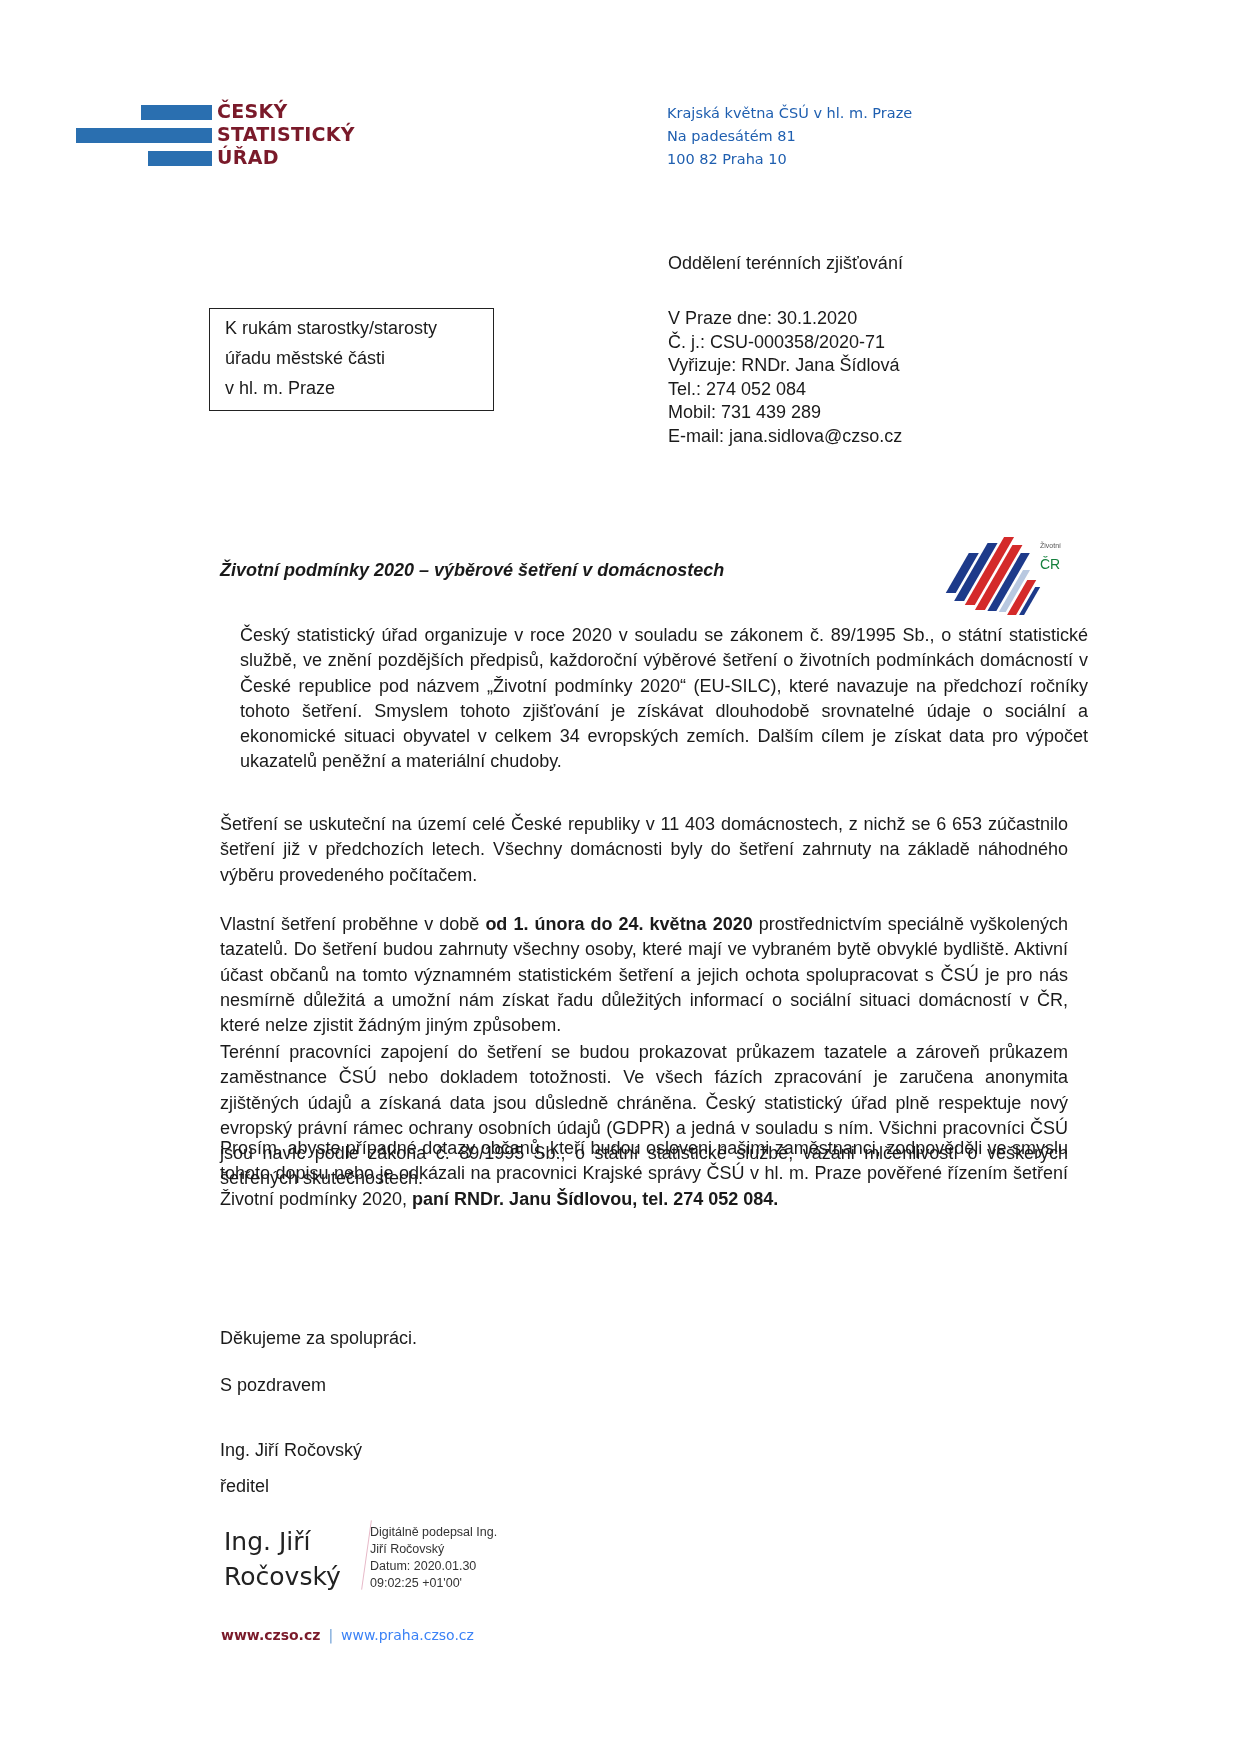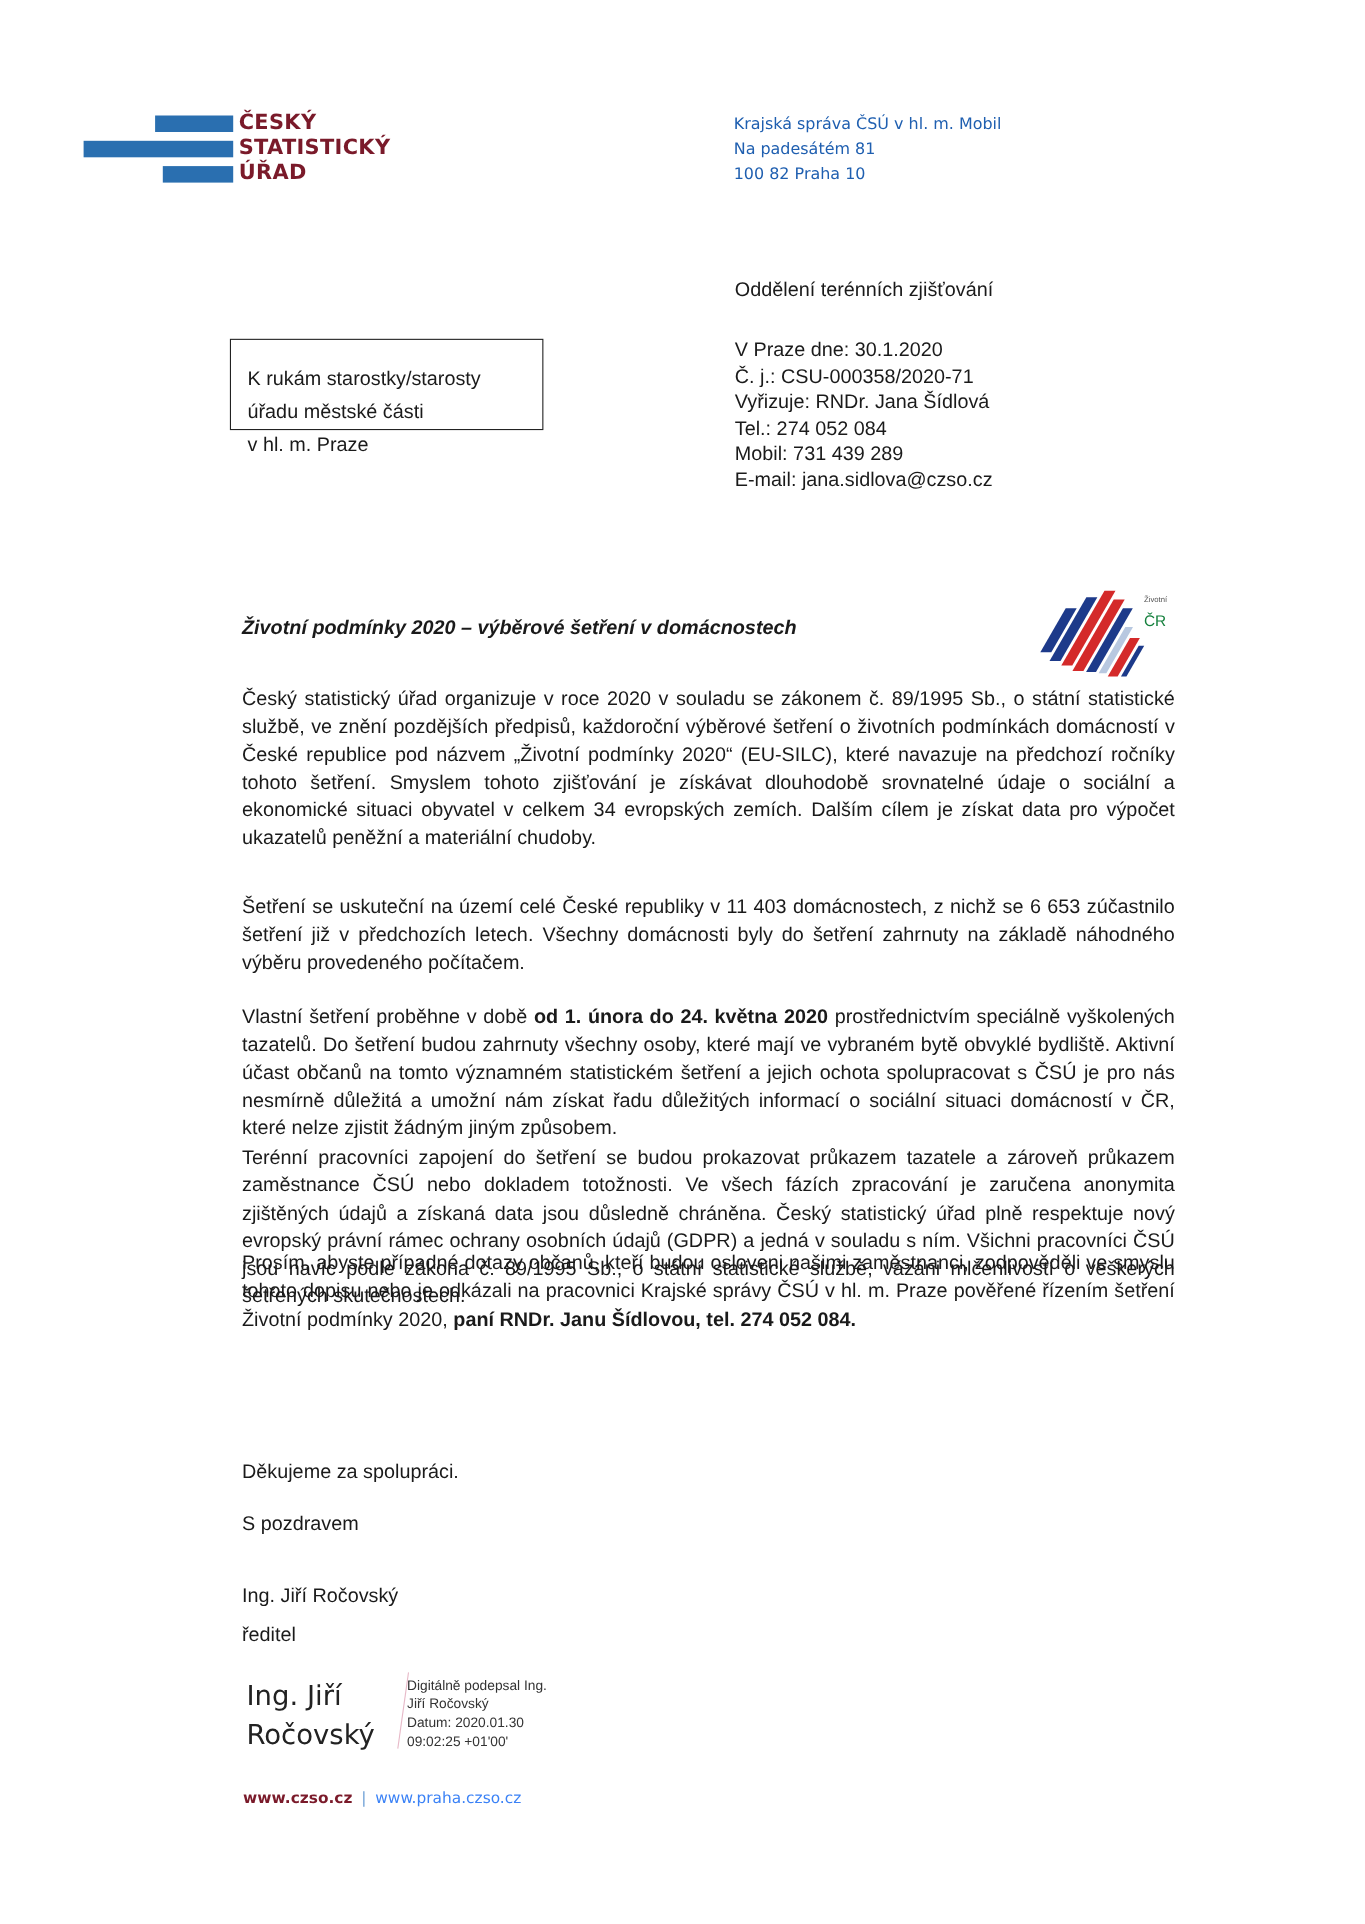--- a/index.html
+++ b/index.html
@@ -12,33 +12,33 @@
                font-weight: bold; font-size: 19px; line-height: 23px; letter-spacing: 0.3px; }
 
   
   .sender { position: absolute; left: 667px; top: 102px; color: #1f5fb0; font-family: "DejaVu Sans", sans-serif;
             font-size: 14.5px; line-height: 23px; }
 
   .dept { position: absolute; left: 668px; top: 253px; font-size: 18px; }
 
   .meta { position: absolute; left: 668px; top: 307px; font-size: 18px; line-height: 23.5px; }
 
-  .recipient-box { position: absolute; left: 209px; top: 308px; width: 285px; height: 83px;
-                   border: 1.5px solid #222; box-sizing: border-box; padding: 20px 0 0 15px;
+  .recipient-box { position: absolute; left: 209px; top: 308px; width: 285px; height: 103px;
+                   border: 1.5px solid #222; box-sizing: border-box; padding: 4px 0 0 15px;
                    font-size: 18px; line-height: 30px; }
 
   .subject { position: absolute; left: 220px; top: 560px; font-size: 18px; font-style: italic; font-weight: bold; }
 
   .emblem { position: absolute; left: 925px; top: 525px; width: 140px; height: 100px; }
   .emblem-text { position: absolute; left: 1040px; top: 541px; font-size: 7px; color: #555; line-height: 9px; text-align: left; }
   .emblem-cr { position: absolute; left: 1040px; top: 556px; font-size: 14px; color: #15803d; }
 
   .body-text { position: absolute; left: 220px; width: 848px; font-size: 18px; line-height: 25.3px;
                text-align: justify; }
-  .p1 { top: 623px; }
+  .p1 { top: 623px; margin-left: 20px; }
   .p2 { top: 812px; }
   .p3 { top: 912px; }
   .p4 { top: 1040px; }
   .p5 { top: 1136px; }
 
   .closing { position: absolute; left: 220px; font-size: 18px; }
   .sig-name-big { position: absolute; left: 224px; top: 1524px; font-family: "DejaVu Sans", sans-serif;
                   font-size: 25px; line-height: 35px; color: #222; }
   .sig-line { position: absolute; left: 366px; top: 1520px; width: 1px; height: 70px; background: #e7b9c8; transform: rotate(8deg); }
   .sig-details { position: absolute; left: 370px; top: 1524px; font-size: 12.5px; line-height: 17px; color: #333; }
@@ -57,21 +57,21 @@
   <div class="logo-bar" style="left:76px; top:128px; width:136px;"></div>
   <div class="logo-bar" style="left:148px; top:151px; width:64px;"></div>
   <div class="logo-text">
     <div>ČESKÝ</div>
     <div>STATISTICKÝ</div>
     <div>ÚŘAD</div>
   </div>
 </div>
 
 <div class="sender">
-  <div>Krajská správa ČSÚ v hl. m. Mobil</div>
+  <div>Krajská května ČSÚ v hl. m. Praze</div>
   <div>Na padesátém 81</div>
   <div>100 82  Praha 10</div>
 </div>
 
 <div class="dept">Oddělení terénních zjišťování</div>
 
 <div class="meta">
   <div>V Praze dne: 30.1.2020</div>
   <div>Č. j.: CSU-000358/2020-71</div>
   <div>Vyřizuje: RNDr. Jana Šídlová</div>

